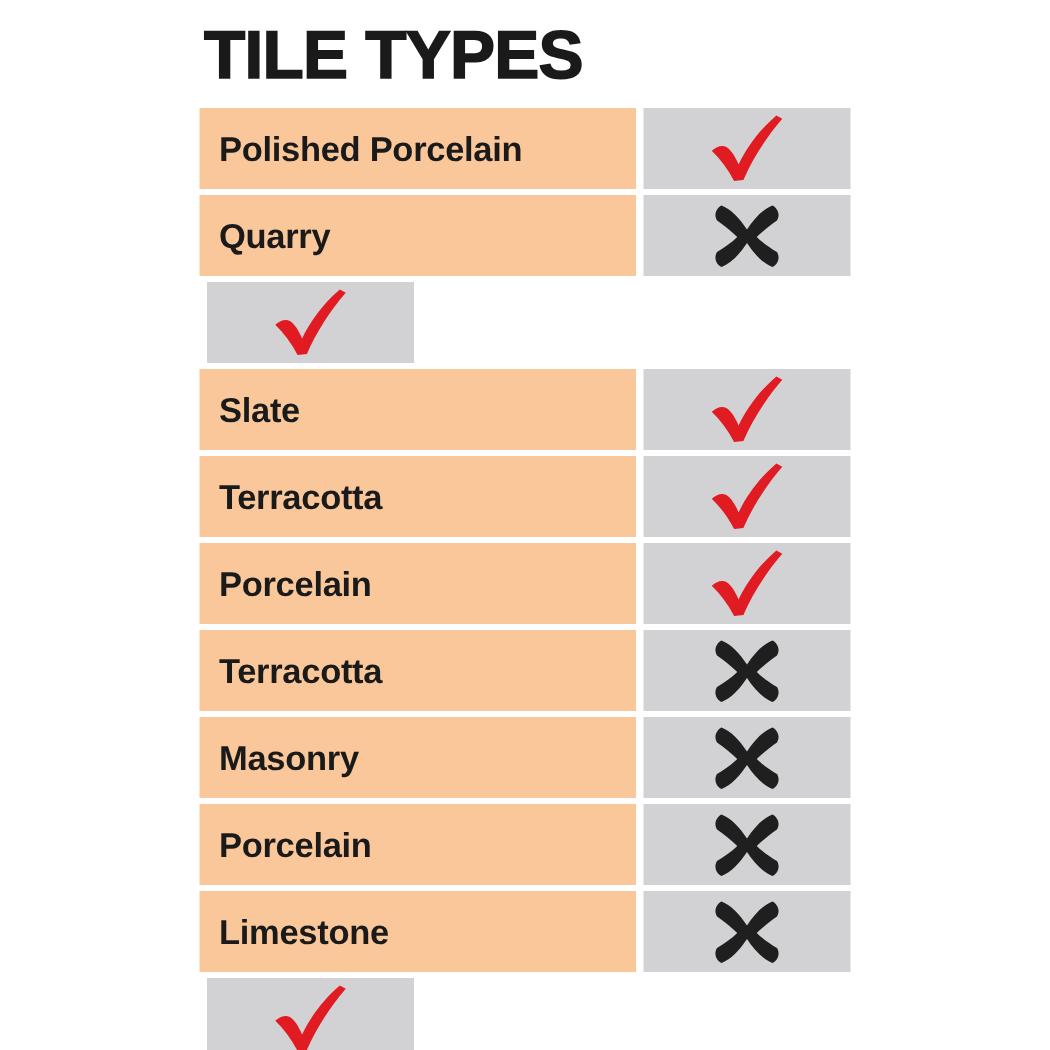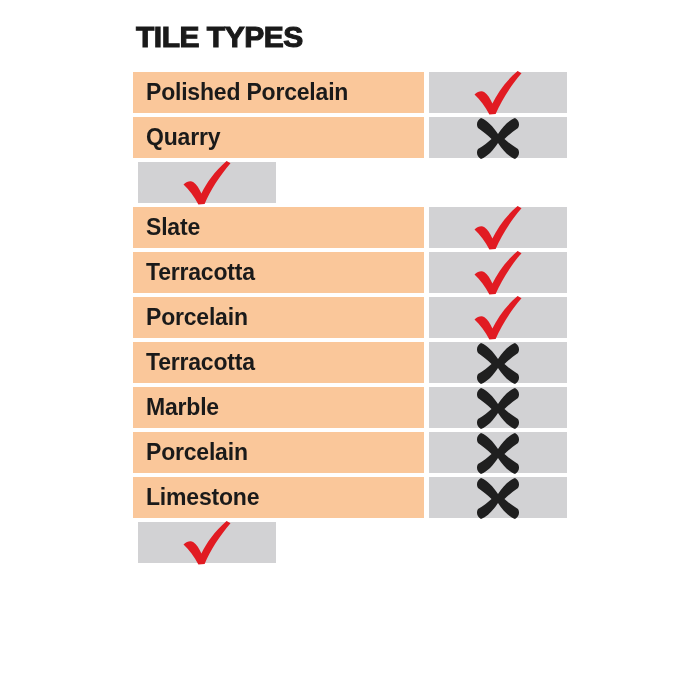--- a/index.html
+++ b/index.html
@@ -23,41 +23,41 @@
   }
 
   
   #title {
     position: absolute;
     left: 136px;
     top: 10px;
     width: 440px;
     height: 54px;
     line-height: 54px;
-    font-size: 30px;
+    font-size: 45px;
     font-weight: 900;
     letter-spacing: -0.5px;
     color: #1a1a1a;
     white-space: nowrap;
     -webkit-text-stroke: 1.1px #1a1a1a;
   }
 
   
   #table {
     position: absolute;
     left: 133px;
     top: 72px;
     width: 435px;
   }
 
   .row {
     display: flex;
     flex-direction: row;
     align-items: stretch;
-    height: 41px;
+    height: 54px;
     margin-bottom: 4px;
   }
 
   .cell-label {
     width: 291px;
     background: #fac79a;
     display: flex;
     align-items: center;
     padding-left: 13px;
     box-sizing: border-box;
@@ -188,21 +188,21 @@
         <div class="cell-mark">
           <span class="mark-slot">
             <svg class="mark-svg" width="54" height="46" viewBox="0 0 54 46" xmlns="http://www.w3.org/2000/svg">
               <path d="M10.0 3.0 C16.5 5.5 22.0 11.5 27.0 19.0 C32.0 11.5 37.5 5.5 44.0 3.0 C47.8 5.0 49.2 9.5 47.0 13.0 C42.0 16.5 37.0 20.5 33.5 24.0 C37.0 27.5 42.0 31.0 47.0 34.0 C49.2 37.5 47.8 42.0 44.0 44.0 C37.5 41.5 32.0 35.5 27.0 28.0 C22.0 35.5 16.5 41.5 10.0 44.0 C6.2 42.0 4.8 37.5 7.0 34.0 C12.0 31.0 17.0 27.5 20.5 24.0 C17.0 20.5 12.0 16.5 7.0 13.0 C4.8 9.5 6.2 5.0 10.0 3.0 Z" fill="#1f1f1f"></path>
             </svg>
           </span>
         </div>
       </div>
       <div class="row">
         <div class="cell-label">
-          <span class="label-text">Marble</span>
+          <span class="label-text">Masonry</span>
         </div>
         <div class="gap"></div>
         <div class="cell-mark">
           <span class="mark-slot">
             <svg class="mark-svg" width="54" height="46" viewBox="0 0 54 46" xmlns="http://www.w3.org/2000/svg">
               <path d="M10.0 3.0 C16.5 5.5 22.0 11.5 27.0 19.0 C32.0 11.5 37.5 5.5 44.0 3.0 C47.8 5.0 49.2 9.5 47.0 13.0 C42.0 16.5 37.0 20.5 33.5 24.0 C37.0 27.5 42.0 31.0 47.0 34.0 C49.2 37.5 47.8 42.0 44.0 44.0 C37.5 41.5 32.0 35.5 27.0 28.0 C22.0 35.5 16.5 41.5 10.0 44.0 C6.2 42.0 4.8 37.5 7.0 34.0 C12.0 31.0 17.0 27.5 20.5 24.0 C17.0 20.5 12.0 16.5 7.0 13.0 C4.8 9.5 6.2 5.0 10.0 3.0 Z" fill="#1f1f1f"></path>
             </svg>
           </span>
         </div>
       </div>

